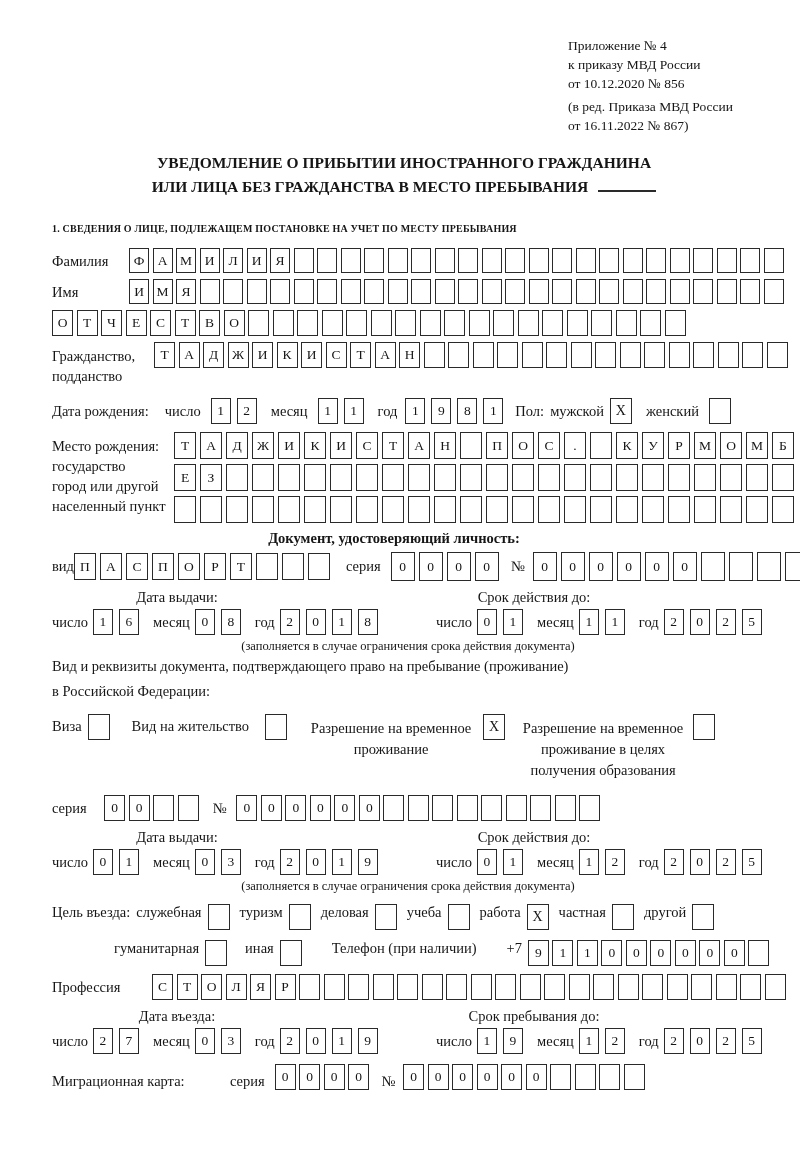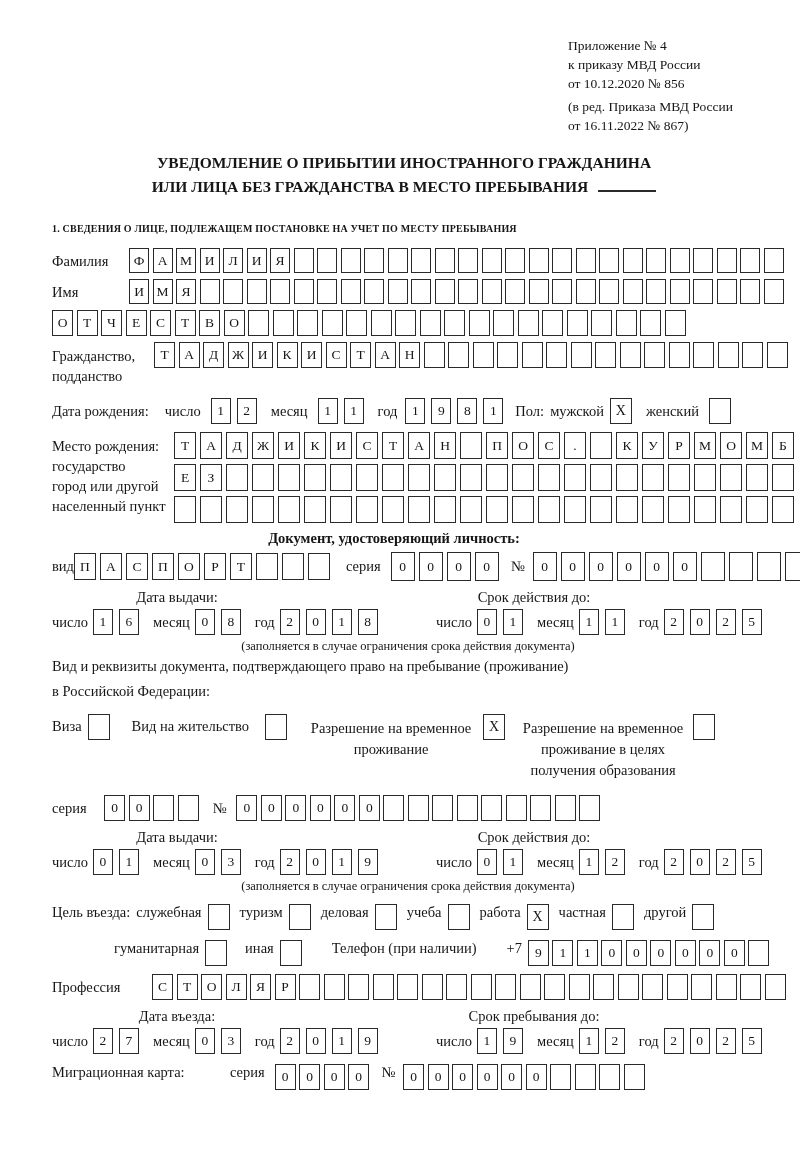--- a/index.html
+++ b/index.html
@@ -614,21 +614,21 @@
       <span class="dl">год</span>
       <span class="cells date">
           <span class="cell">2</span>
           <span class="cell">0</span>
           <span class="cell">2</span>
           <span class="cell">5</span>
         </span>
     </div>
   </div>
 
-  <div class="frow" style="margin-top:10px;align-items:flex-start">
+  <div class="frow" style="margin-top:10px;align-items:flex-end">
     <span style="width:178px">Миграционная карта:</span>
     <span style="margin-right:10px">серия</span>
     <span class="cells w21">
         <span class="cell">0</span>
         <span class="cell">0</span>
         <span class="cell">0</span>
         <span class="cell">0</span>
       </span>
     <span style="margin:0 8px 0 12px">№</span>
     <span class="cells w21">

